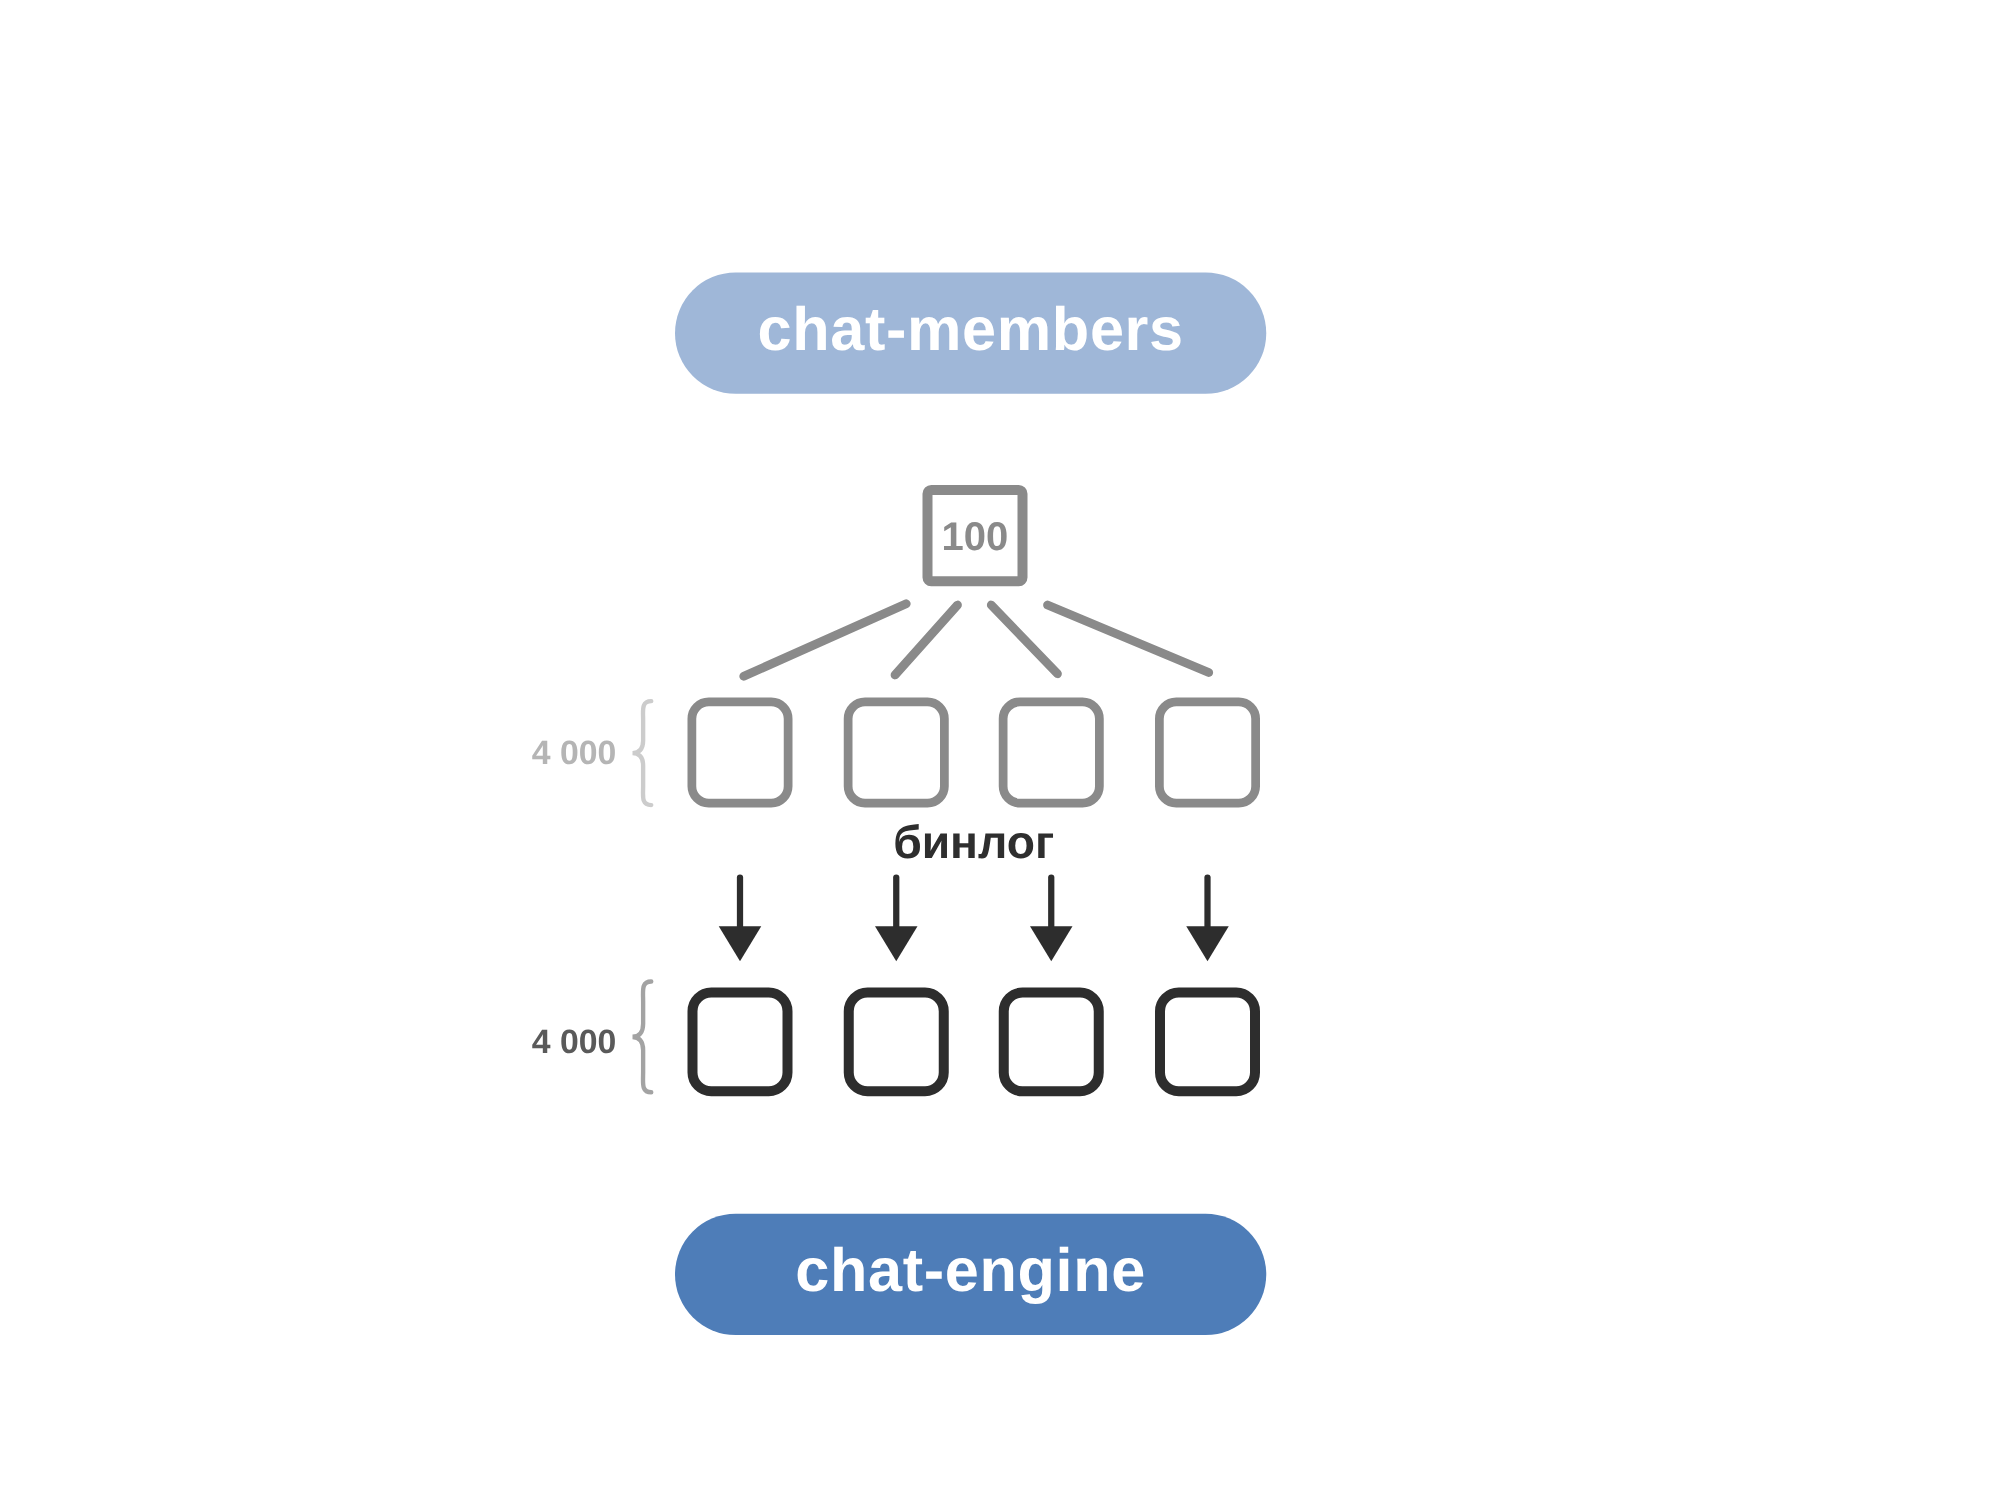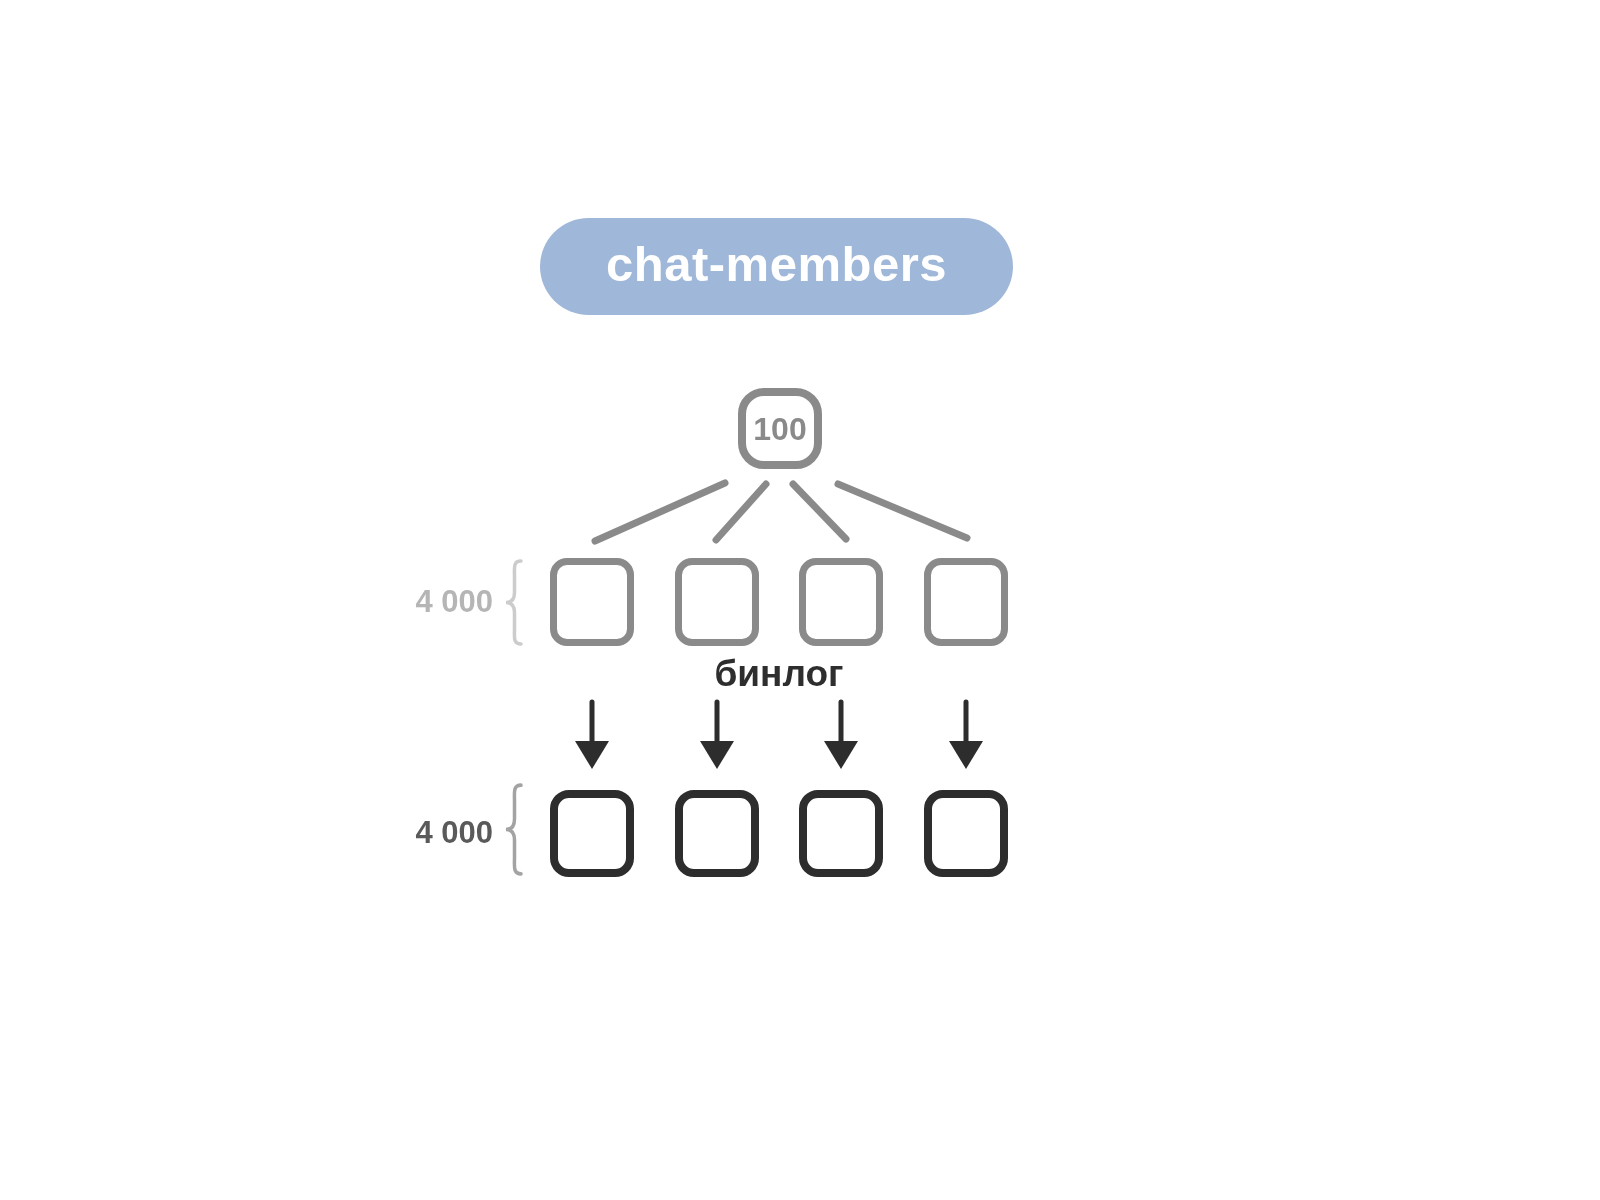--- a/index.html
+++ b/index.html
@@ -37,21 +37,21 @@
     padding-bottom: 4px;
   }
   .root-box {
     position: absolute;
     left: 738px;
     top: 342px;
     width: 84px;
     height: 81px;
     box-sizing: border-box;
     border: 8px solid #8a8a8a;
-    border-radius: 26px;
+    border-radius: 7px;
     background: #ffffff;
     display: flex;
     align-items: center;
     justify-content: center;
   }
   .root-box-value {
     color: #8a8a8a;
     font-size: 32px;
     font-weight: 700;
     line-height: 1;
@@ -61,21 +61,21 @@
     left: 550px;
     top: 425px;
     width: 458px;
     height: 80px;
   }
   .count-label {
     position: absolute;
     left: 373px;
     width: 120px;
     text-align: right;
-    font-size: 31px;
+    font-size: 27px;
     font-weight: 700;
     line-height: 38px;
   }
   .count-top    { top: 537px; color: #b5b5b5; }
   .count-bottom { top: 768px; color: #5a5a5a; }
   .brace-svg {
     position: absolute;
     left: 500px;
     width: 26px;
   }
@@ -184,14 +184,17 @@
     <path d="M21 3 C13 3 14.5 10 14.5 18 L14.5 35 C14.5 42 11 45 6 45 C11 45 14.5 48 14.5 55 L14.5 72 C14.5 80 13 87 21 87" fill="none" stroke="#a3a3a3" stroke-width="3.5" stroke-linecap="round"></path>
   </svg>
 
   <div class="shard-row shard-row-bottom">
     <div class="shard shard-dark"></div>
     <div class="shard shard-dark"></div>
     <div class="shard shard-dark"></div>
     <div class="shard shard-dark"></div>
   </div>
 
+  <div class="pill pill-engine">
+    <span class="pill-label">chat-engine</span>
+  </div>
 
 </div>
 
 </body></html>

